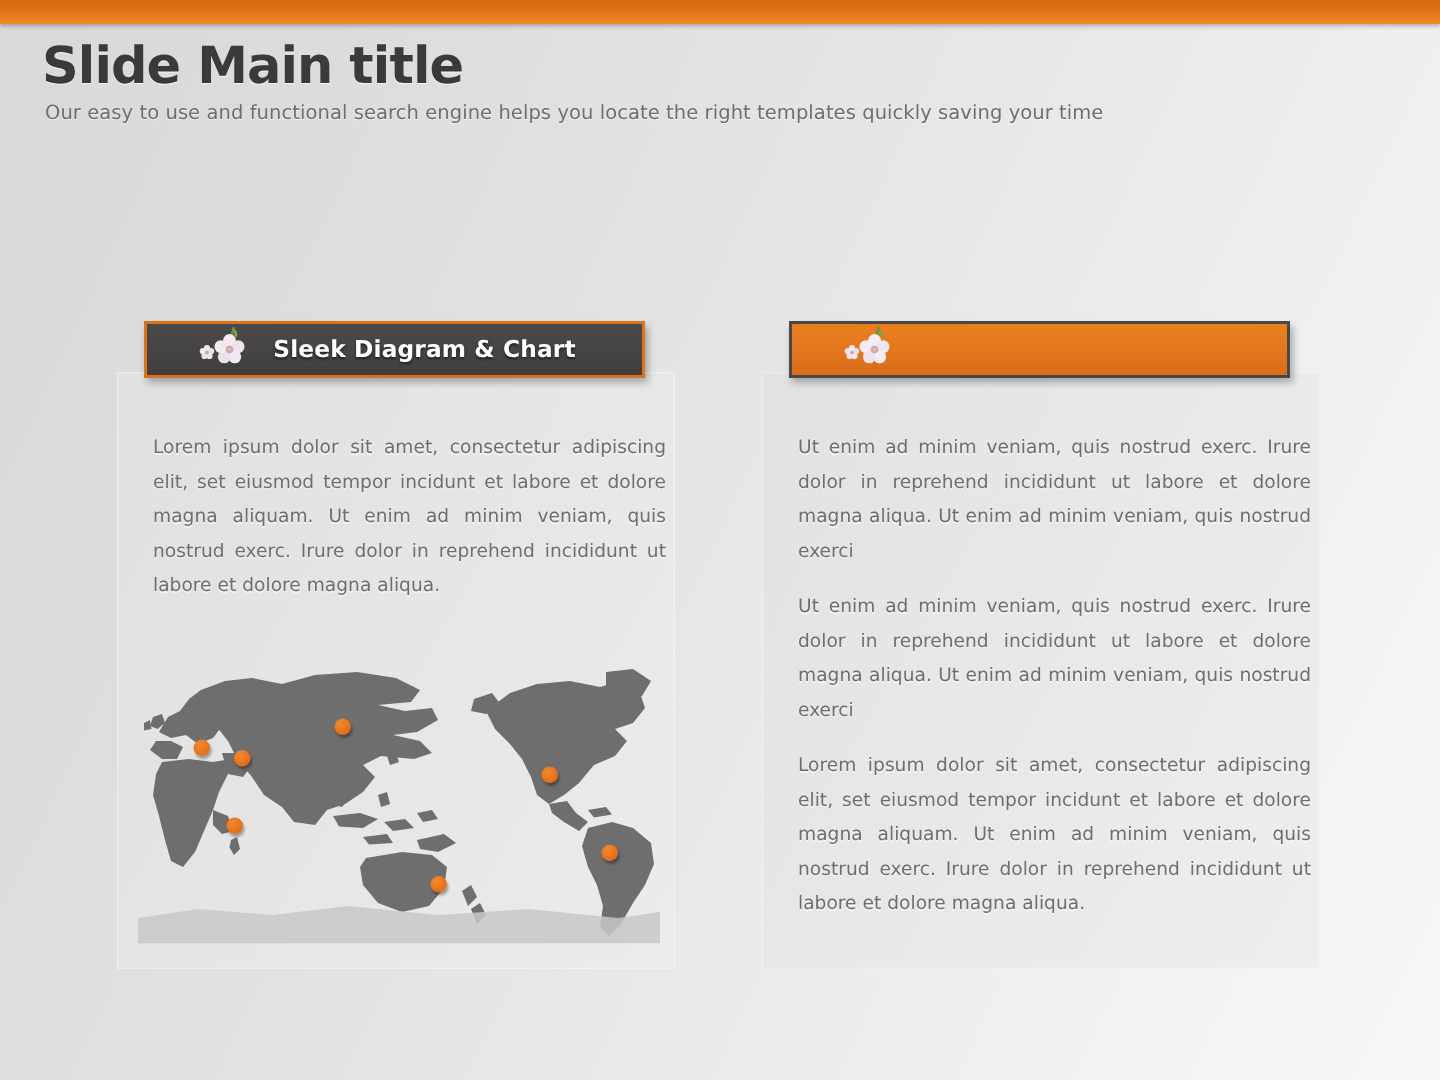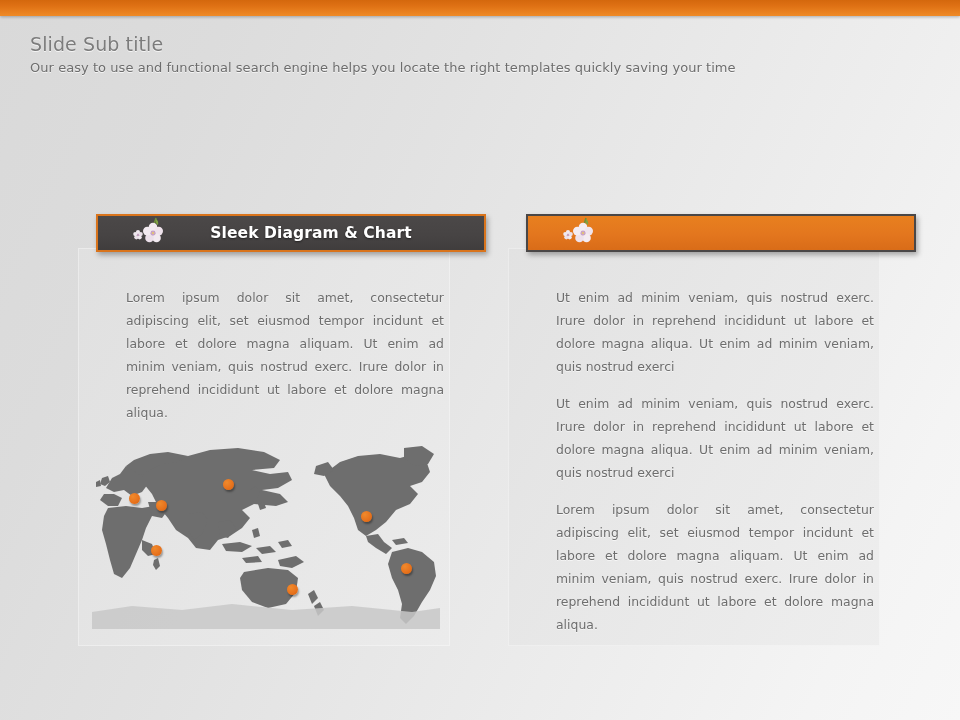--- a/index.html
+++ b/index.html
@@ -100,31 +100,30 @@
     left: 24px;
     right: 6px;
     top: 38px;
     font-family: "DejaVu Sans", sans-serif;
     font-size: 12.4px;
     line-height: 23px;
     color: #6e6e6e;
     text-align: justify;
     letter-spacing: 0.02px;
     text-shadow: 0 1px 0 rgba(255,255,255,0.6);
-    margin-left: 24px;
   }
   .card-text p { margin: 0 0 14px 0; }
   .card-text p:last-child { margin-bottom: 0; }
 
   
   .card-header {
     position: absolute;
     top: -34px;
     left: 18px;
-    width: 390px;
+    width: 334px;
     height: 38px;
     box-sizing: border-box;
     display: flex;
     align-items: center;
     box-shadow: 2px 3px 5px rgba(0,0,0,0.30);
     padding-left: 28px;
   }
   .card-header.dark {
     background: linear-gradient(to bottom, #4b4848 0%, #474444 55%, #403d3d 100%);
     border: 2px solid #d9741c;
@@ -173,21 +172,21 @@
   }
 </style>
 </head>
 <body>
 
 <div id="slide">
 
   <div id="topbar"></div>
 
   <div id="title-block">
-    <div id="sub-title">Slide Sub title</div>
+    <h1 id="main-title">Slide Main title</h1>
     <div id="tagline">Our easy to use and functional search engine helps you locate the right templates quickly saving your time</div>
   </div>
 
   <div class="card" id="card-left">
     <div class="card-body">
 
       <div class="card-text">
         <p>Lorem ipsum dolor sit amet, consectetur adipiscing elit, set eiusmod tempor incidunt et labore et dolore magna aliquam. Ut enim ad minim veniam, quis nostrud exerc. Irure dolor in reprehend incididunt ut labore et dolore magna aliqua.</p>
       </div>
 

